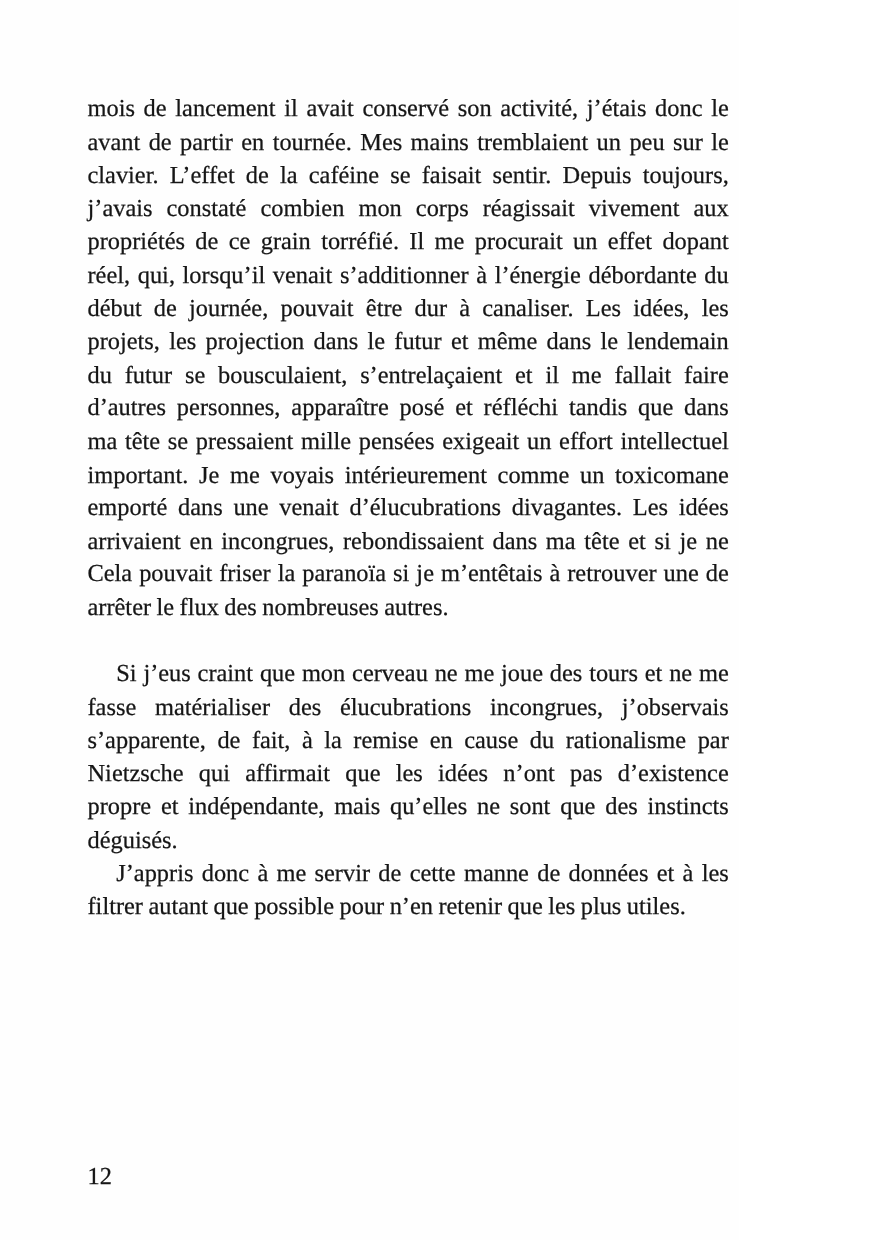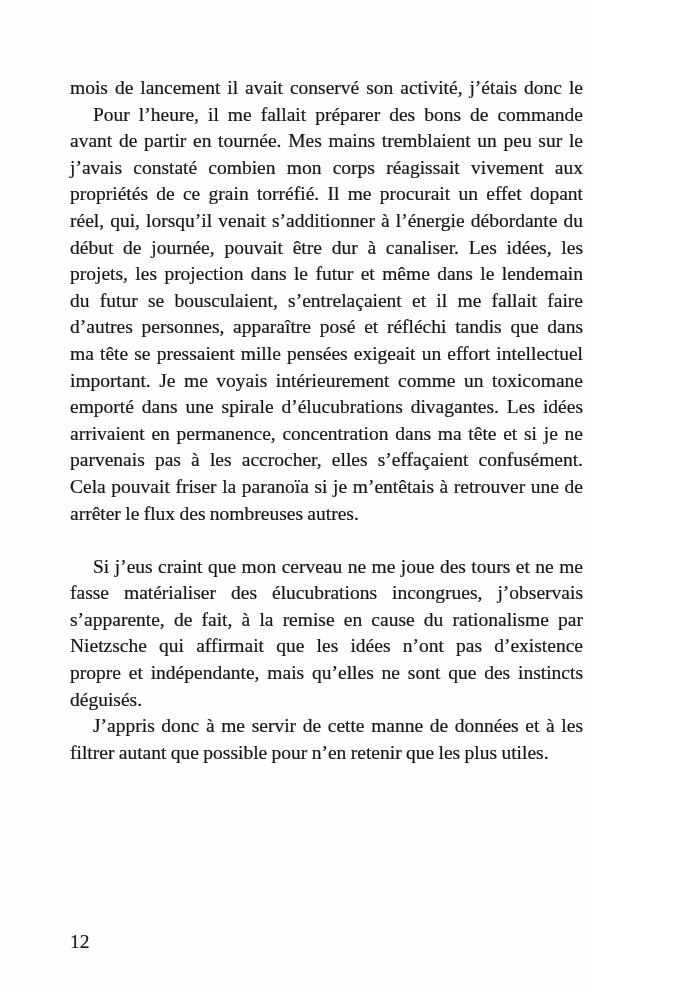--- a/index.html
+++ b/index.html
@@ -48,34 +48,33 @@
 </style>
 </head>
 <body>
 
 <div class="page">
   <div class="text-column" id="text-column">
       <div class="para">
         <div class="line">mois de lancement il avait conservé son activité, j’étais donc le</div>
       </div>
       <div class="para">
-        <div class="line p-first-indent">Pour l’heure, il me fallait préparer des bons de commande</div>
         <div class="line">avant de partir en tournée. Mes mains tremblaient un peu sur le</div>
+        <div class="line">clavier. L’effet de la caféine se faisait sentir. Depuis toujours,</div>
         <div class="line">j’avais constaté combien mon corps réagissait vivement aux</div>
         <div class="line">propriétés de ce grain torréfié. Il me procurait un effet dopant</div>
         <div class="line">réel, qui, lorsqu’il venait s’additionner à l’énergie débordante du</div>
         <div class="line">début de journée, pouvait être dur à canaliser. Les idées, les</div>
         <div class="line">projets, les projection dans le futur et même dans le lendemain</div>
         <div class="line">du futur se bousculaient, s’entrelaçaient et il me fallait faire</div>
         <div class="line">d’autres personnes, apparaître posé et réfléchi tandis que dans</div>
         <div class="line">ma tête se pressaient mille pensées exigeait un effort intellectuel</div>
         <div class="line">important. Je me voyais intérieurement comme un toxicomane</div>
-        <div class="line">emporté dans une spirale d’élucubrations divagantes. Les idées</div>
-        <div class="line">arrivaient en permanence, concentration dans ma tête et si je ne</div>
-        <div class="line">parvenais pas à les accrocher, elles s’effaçaient confusément.</div>
+        <div class="line">emporté dans une venait d’élucubrations divagantes. Les idées</div>
+        <div class="line">arrivaient en incongrues, rebondissaient dans ma tête et si je ne</div>
         <div class="line">Cela pouvait friser la paranoïa si je m’entêtais à retrouver une de</div>
         <div class="line p-last">arrêter le flux des nombreuses autres.</div>
       </div>
       <div class="para space-before">
         <div class="line p-first-indent">Si j’eus craint que mon cerveau ne me joue des tours et ne me</div>
         <div class="line">fasse matérialiser des élucubrations incongrues, j’observais</div>
         <div class="line">s’apparente, de fait, à la remise en cause du rationalisme par</div>
         <div class="line">Nietzsche qui affirmait que les idées n’ont pas d’existence</div>
         <div class="line">propre et indépendante, mais qu’elles ne sont que des instincts</div>
         <div class="line p-last">déguisés.</div>

